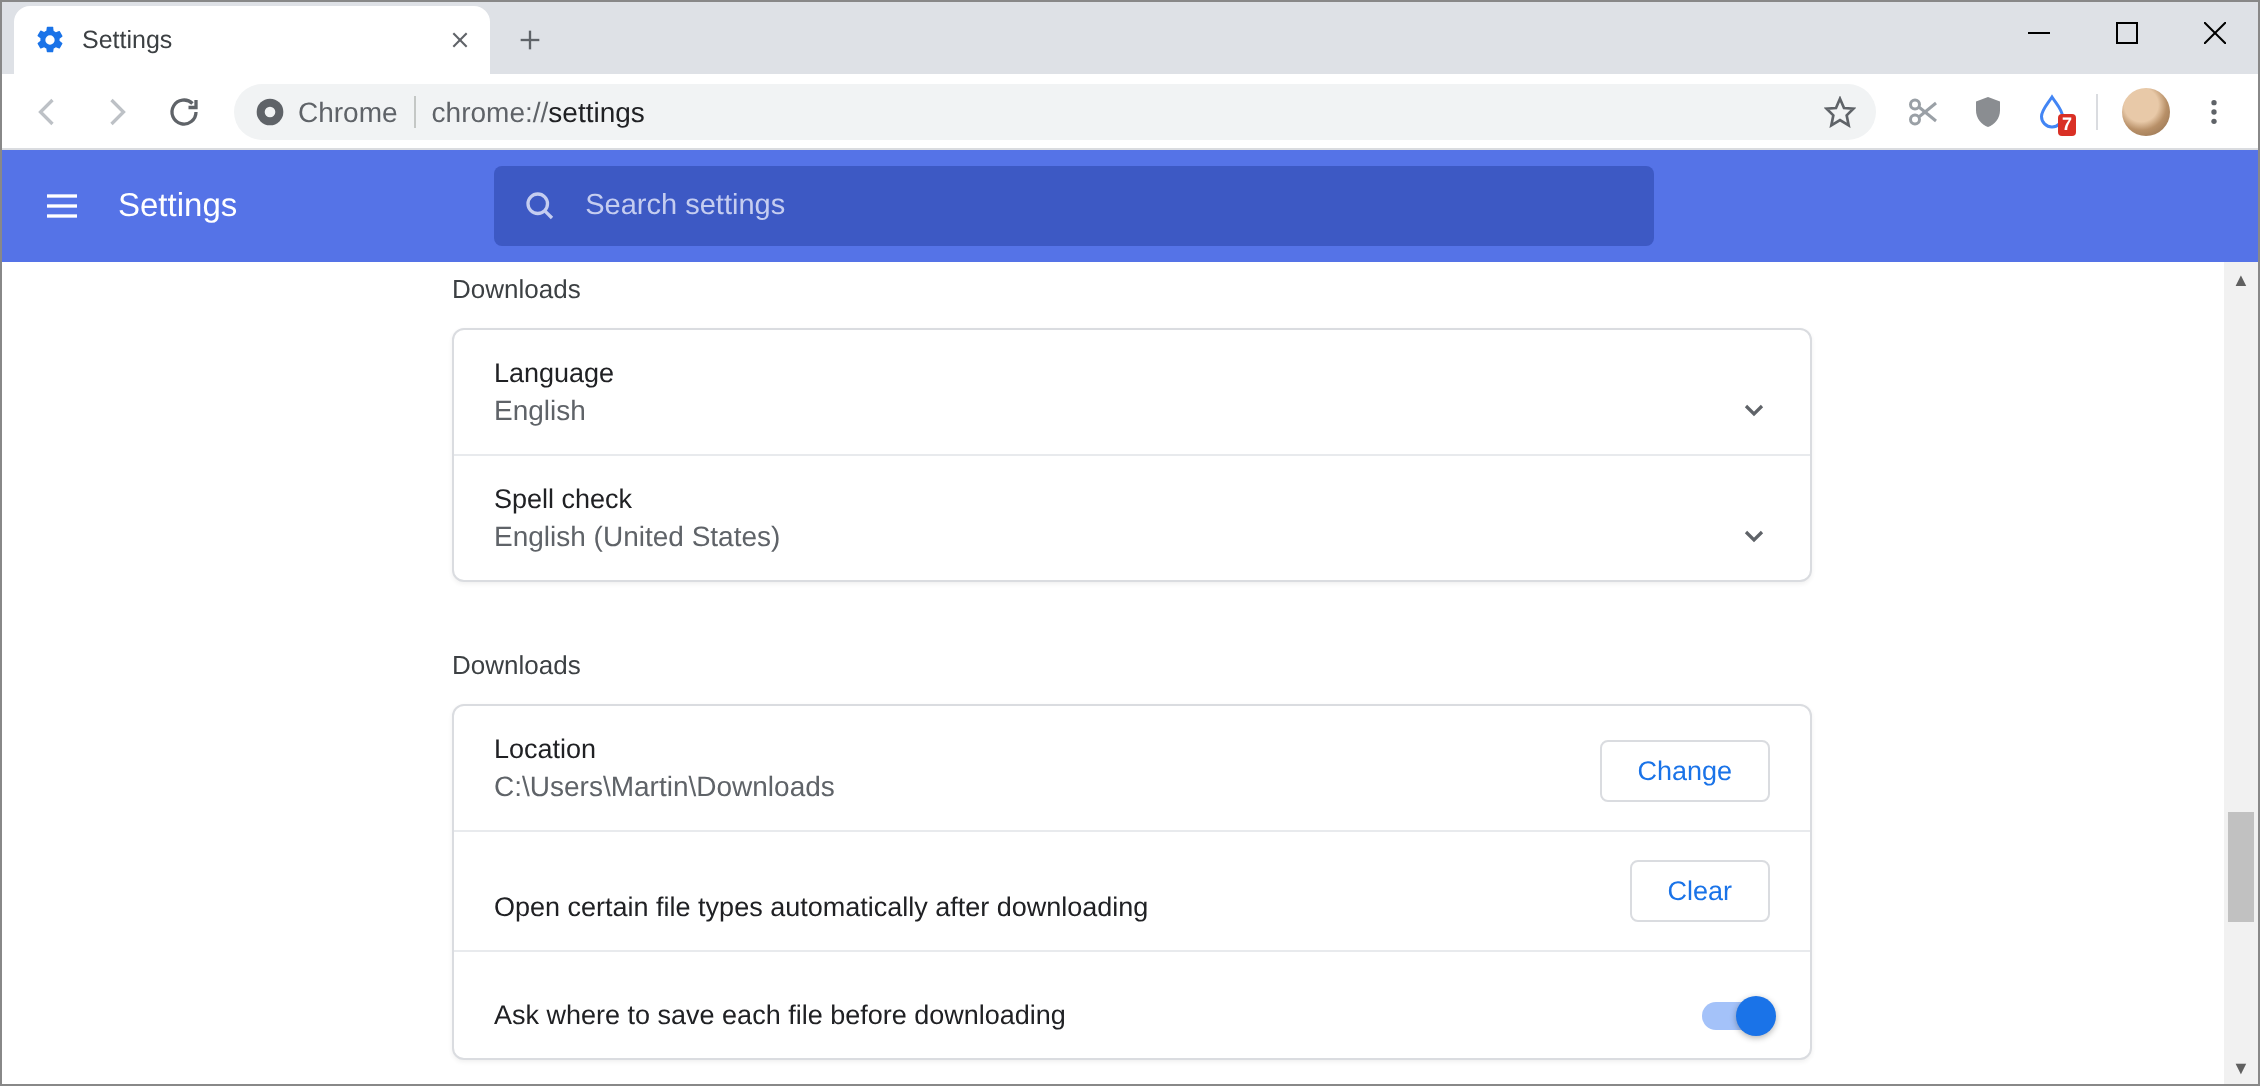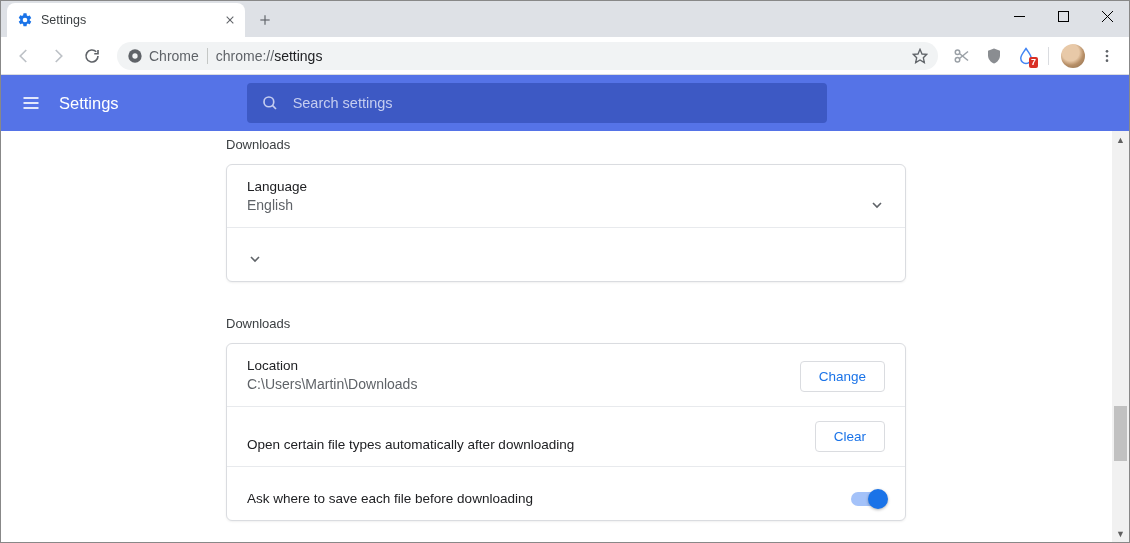--- a/index.html
+++ b/index.html
@@ -206,20 +206,24 @@
               <span class="row-label">Language</span>
               <span class="row-sub">English</span>
             </div>
             <span class="chev">
                 <svg width="16" height="16" viewBox="0 0 24 24" fill="none" stroke="#5f6368" stroke-width="2.4">
                   <polyline points="6 9 12 15 18 9"></polyline>
                 </svg>
               </span>
           </div>
           <div class="row">
+            <div class="row-text">
+              <span class="row-label">Spell check</span>
+              <span class="row-sub">English (United States)</span>
+            </div>
             <span class="chev">
                 <svg width="16" height="16" viewBox="0 0 24 24" fill="none" stroke="#5f6368" stroke-width="2.4">
                   <polyline points="6 9 12 15 18 9"></polyline>
                 </svg>
               </span>
           </div>
         </div>
 
         <div class="section-title" style="margin-top:34px;">Downloads</div>
         <div class="card" style="margin-bottom:10px;">

